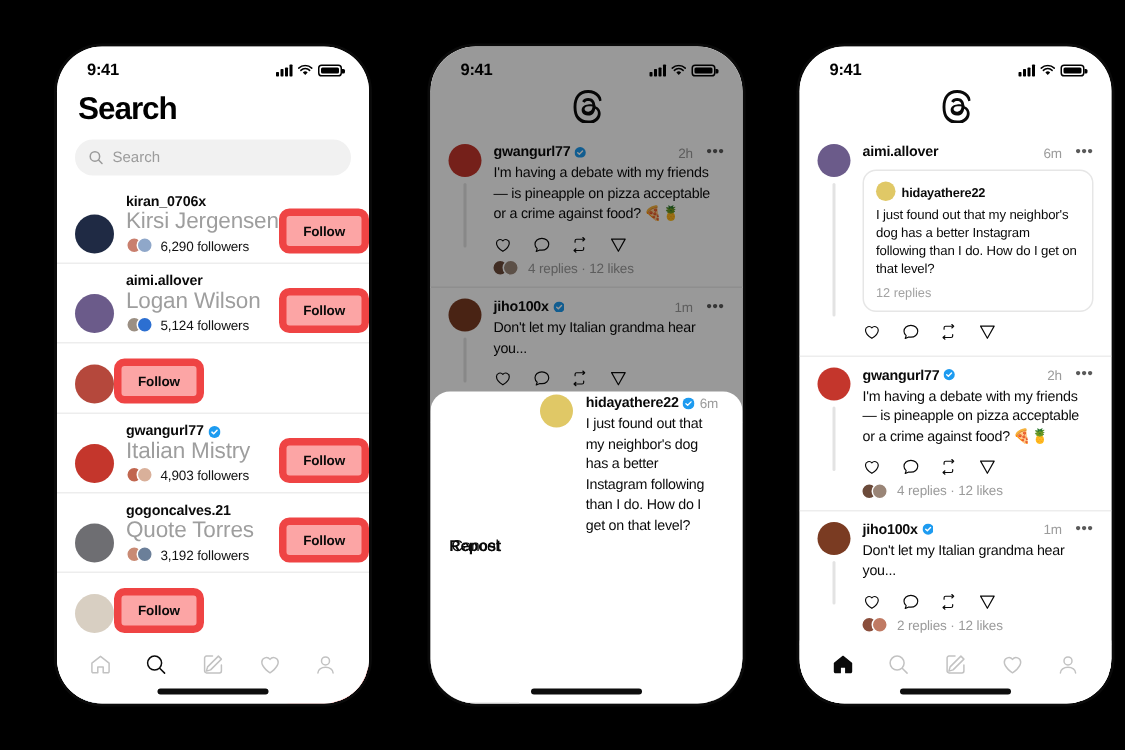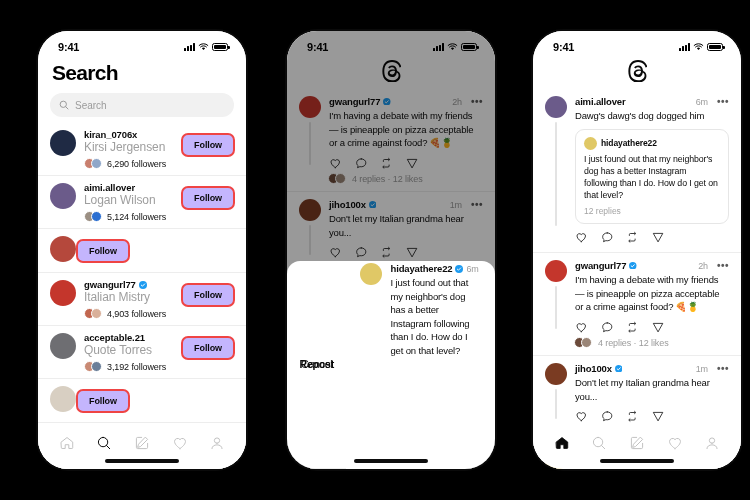--- a/index.html
+++ b/index.html
@@ -49,43 +49,43 @@
   
   .s-title { font-size: 21px; font-weight: 700; letter-spacing: -0.7px; color: #000; padding: 4px 14px 8px; }
   .searchbar {
     margin: 0 12px 6px; height: 24px; background: #f1f1f1; border-radius: 12px;
     display: flex; align-items: center; gap: 6px; padding: 0 9px;
   }
   .searchbar .ph { font-size: 10px; color: #9b9b9b; }
 
   .ulist { padding: 0 0 2px; }
   .urow {
-    display: flex; align-items: flex-start; padding: 6px 11px 6px 12px;
+    display: flex; align-items: flex-end; padding: 6px 0 6px 12px;
     border-bottom: 1px solid #ededed; min-height: 44px;
   }
   .urow:last-child { border-bottom: none; }
   .uav {
     width: 26px; height: 26px; border-radius: 50%; flex: 0 0 26px;
     margin-top: 1px; background: #bbb; overflow: hidden; position: relative;
   }
   .uinfo { flex: 1; padding-left: 8px; min-width: 0; }
   .uname { font-size: 9.5px; font-weight: 700; color: #0a0a0a; letter-spacing: -0.1px;
            display: flex; align-items: center; gap: 3px; line-height: 12px; }
-  .ufull { font-size: 12px; color: #9e9e9e; line-height: 13px; letter-spacing: -0.1px; }
+  .ufull { font-size: 15px; color: #9e9e9e; line-height: 13px; letter-spacing: -0.1px; }
   .ufollowers { display: flex; align-items: center; gap: 5px; margin-top: 4px; }
   .facepile { display: flex; }
   .facepile span {
     width: 11px; height: 11px; border-radius: 50%; border: 1.2px solid #fff;
     display: block; margin-left: -4px;
   }
   .facepile span:first-child { margin-left: 0; }
   .fcount { font-size: 9px; font-weight: 400; color: #111; letter-spacing: -0.1px; }
   .fbtn {
-    flex: 0 0 auto; margin-top: 4px; border: 2px solid #ef4444; border-radius: 7px;
-    background: #c4b5fd; font-size: 9px; font-weight: 700; color: #0a0a0a;
+    flex: 0 0 auto; margin-top: 4px; border: 5px solid #ef4444; border-radius: 7px;
+    background: #fca5a5; font-size: 9px; font-weight: 700; color: #0a0a0a;
     padding: 5px 11px; letter-spacing: -0.1px; font-family: inherit;
   }
   .verified { width: 8px; height: 8px; flex: 0 0 8px; }
 
   
   .tabbar {
     position: absolute; left: 0; right: 0; bottom: 0; height: 42px; background: #fff;
     display: flex; align-items: center; justify-content: space-around;
     padding: 0 10px 10px; z-index: 5;
   }
@@ -246,21 +246,21 @@
                 </div>
                 <span class="fcount">4,903 followers</span>
               </div>
             </div>
             <button class="fbtn">Follow</button>
           </div>
           <div class="urow">
             <div class="uav" style="background: rgb(110, 110, 114);"></div>
             <div class="uinfo">
               <div class="uname">
-                <span>acceptable.21</span>
+                <span>gogoncalves.21</span>
               </div>
               <div class="ufull">Quote Torres</div>
               <div class="ufollowers">
                 <div class="facepile">
                   <span style="background: rgb(201, 138, 116);"></span>
                   <span style="background: rgb(107, 127, 153);"></span>
                 </div>
                 <span class="fcount">3,192 followers</span>
               </div>
             </div>
@@ -524,21 +524,20 @@
         <div id="p3-feed">
             <div class="post">
               <div class="thread-line"></div>
               <div class="pav" style="background: rgb(107, 91, 138);"></div>
               <div class="pbody">
                 <div class="phead">
                   <span class="pname">aimi.allover</span>
                   <span class="ptime">6m</span>
                   <span class="pdots">•••</span>
                 </div>
-                <div class="ptext">Dawg's dawg's dog dogged him</div>
                 <div class="quote-card">
                   <div class="qhead">
                     <div class="qav" style="background: rgb(224, 200, 102);"></div>
                     <span class="qname">hidayathere22</span>
                   </div>
                   <div class="qtext">I just found out that my neighbor's dog has a better Instagram following than I do. How do I get on that level?</div>
                   <div class="qreplies">12 replies</div>
                 </div>
                 <div class="pactions">
                   <span>

